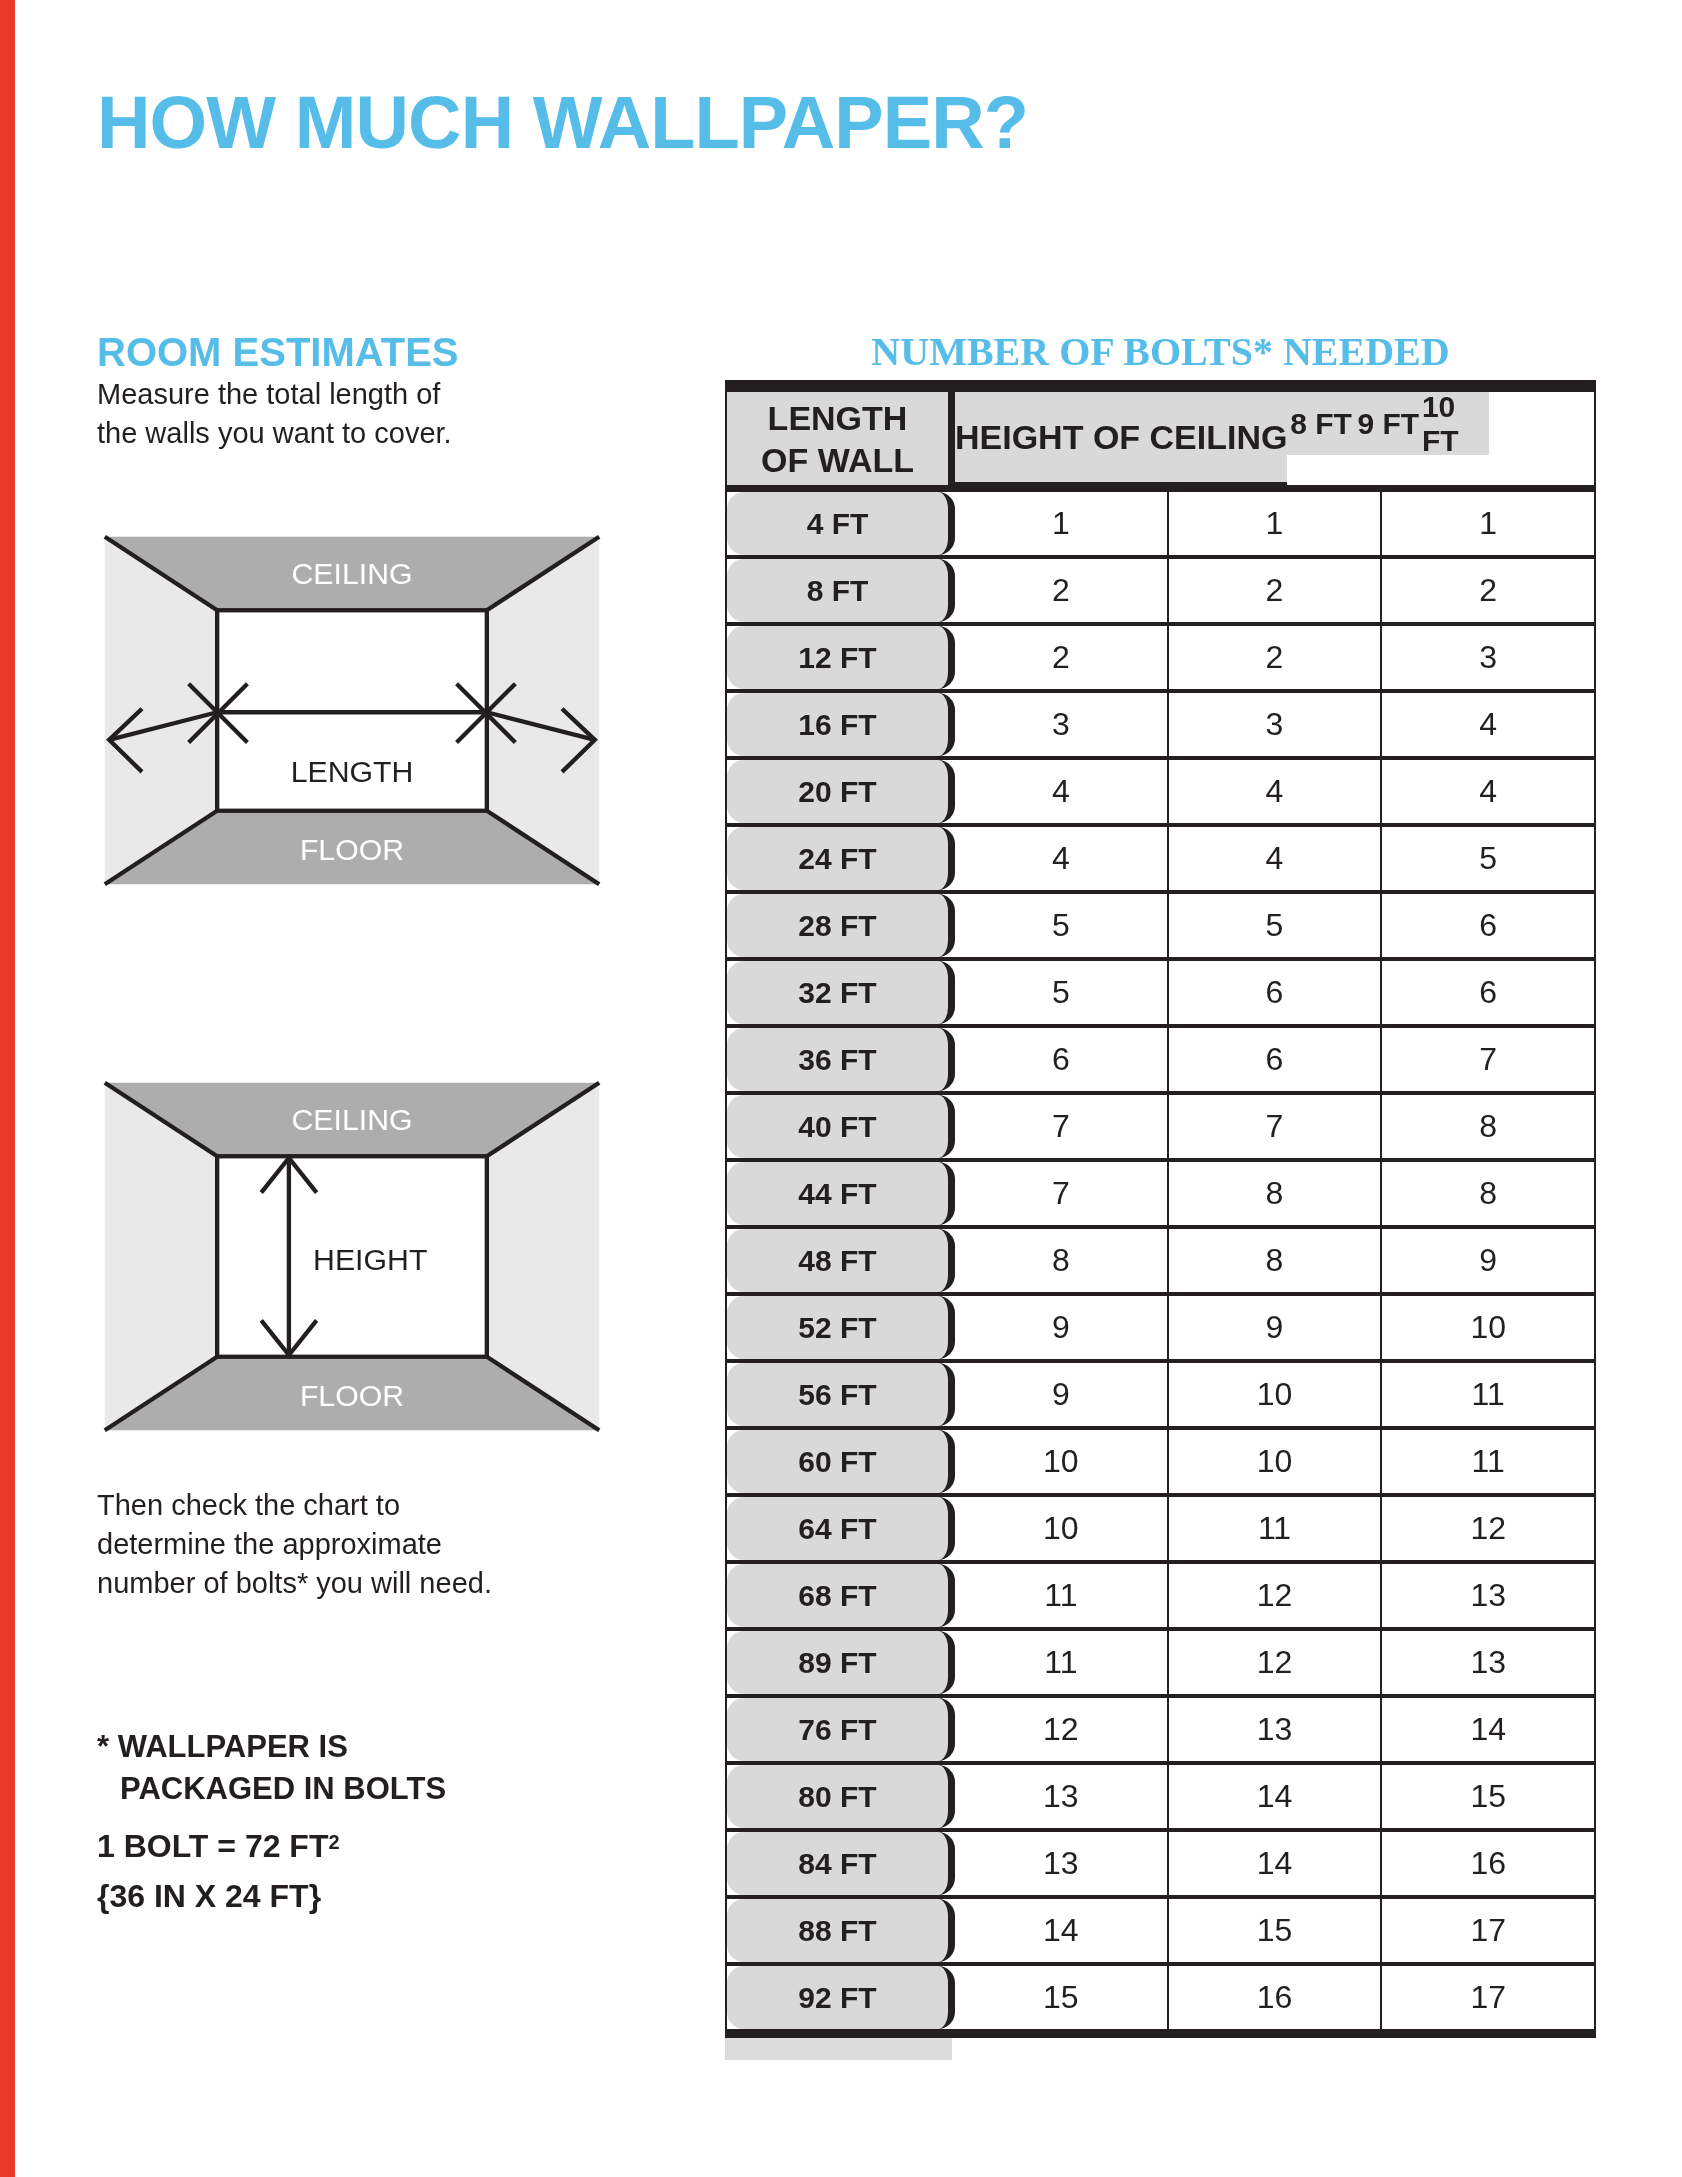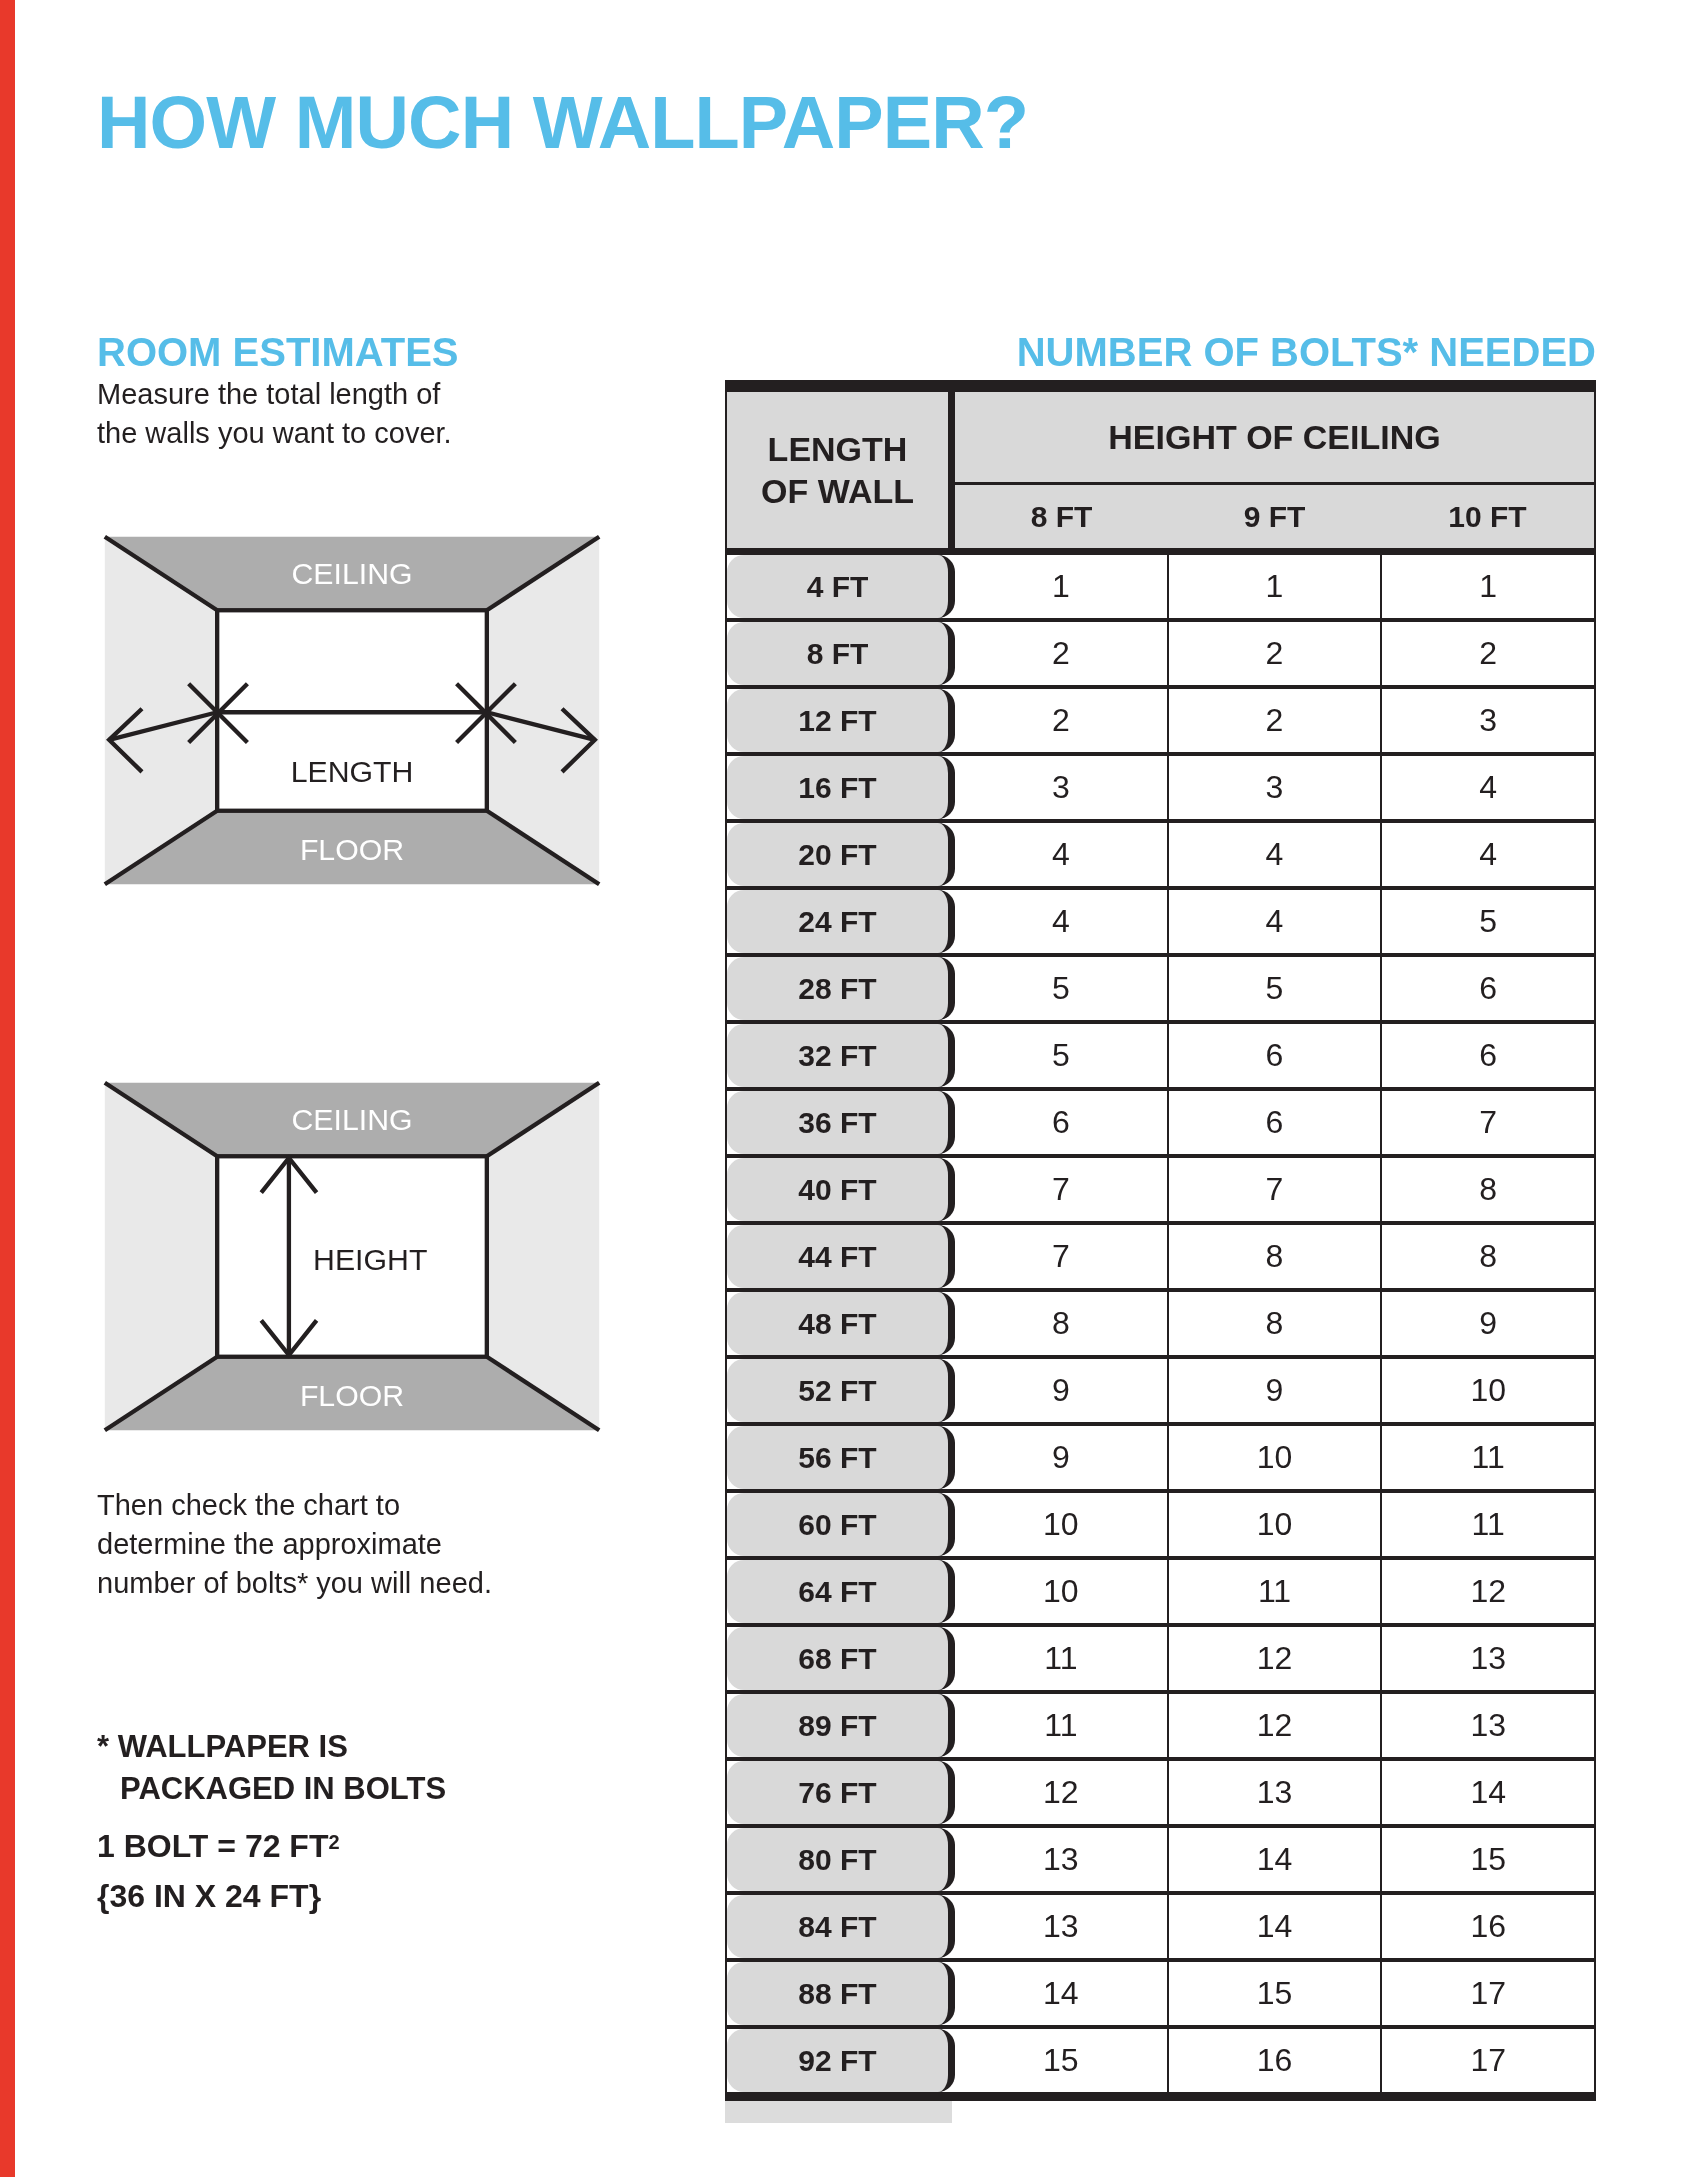--- a/index.html
+++ b/index.html
@@ -9,21 +9,21 @@
     margin:0 auto;
   }
   .edge-stripe { position:absolute; left:0; top:0; width:14.7px; height:2177px; background:var(--stripe,#e8392b); }
 
   .page-title {
     position:absolute; left:97px; top:86px; font-size:74px; font-weight:bold;
     letter-spacing:-0.9px; color:var(--accent,#56bde8); line-height:1;
   }
   .sec-head { position:absolute; top:332px; font-size:40px; font-weight:bold; color:var(--accent,#56bde8); line-height:1; }
   #room-estimates-heading { left:97px; }
-  #bolts-heading { left:725px; width:871px; text-align:right; }
+  #bolts-heading { left:725px; width:871px; text-align:center;font-family:Liberation Serif, serif; }
 
   .para { position:absolute; left:97px; font-size:29px; line-height:39px; color:#231f20; }
   #para-length { top:375px; }
   #para-height { top:939px; }
   #para-chart  { top:1486px; }
 
   .diagram { position:absolute; left:97px; width:510px; height:363px; }
   #diagram-length { top:529px; }
   #diagram-height { top:1075px; }
 
@@ -36,21 +36,21 @@
   
   .bolt-table { position:absolute; left:725px; top:380px; width:871px; }
   .t-topborder { height:12px; background:#231f20; }
   .t-frame { border-left:2.6px solid #231f20; border-right:2.6px solid #231f20; }
   .t-header { display:flex; }
   .t-rowhead {
     width:221px; flex:0 0 221px; background:#d9d9d9; border-right:7.8px solid #231f20;
     display:flex; flex-direction:column; align-items:center; justify-content:center;
     font-size:34px; font-weight:bold; line-height:42px; text-align:center;
   }
-  .t-colgroup { flex:1; display:flex; flex-direction:column; }
+  .t-colgroup { flex:1; display:flex; }
   .t-groupcell {
     height:90px; background:#d9d9d9; display:flex; align-items:center; justify-content:center;
     font-size:34px; font-weight:bold; border-bottom:3.5px solid #231f20;
   }
   .t-subrow { height:63px; background:#d9d9d9; display:flex; }
   .t-subcell { flex:1; display:flex; align-items:center; justify-content:center; font-size:30px; font-weight:bold; }
   .t-headsep { height:7px; background:#231f20; }
   .trow { display:flex; border-bottom:4.3px solid #231f20; height:63px; }
   .trow:last-child { border-bottom:none; }
   .tlabel {

